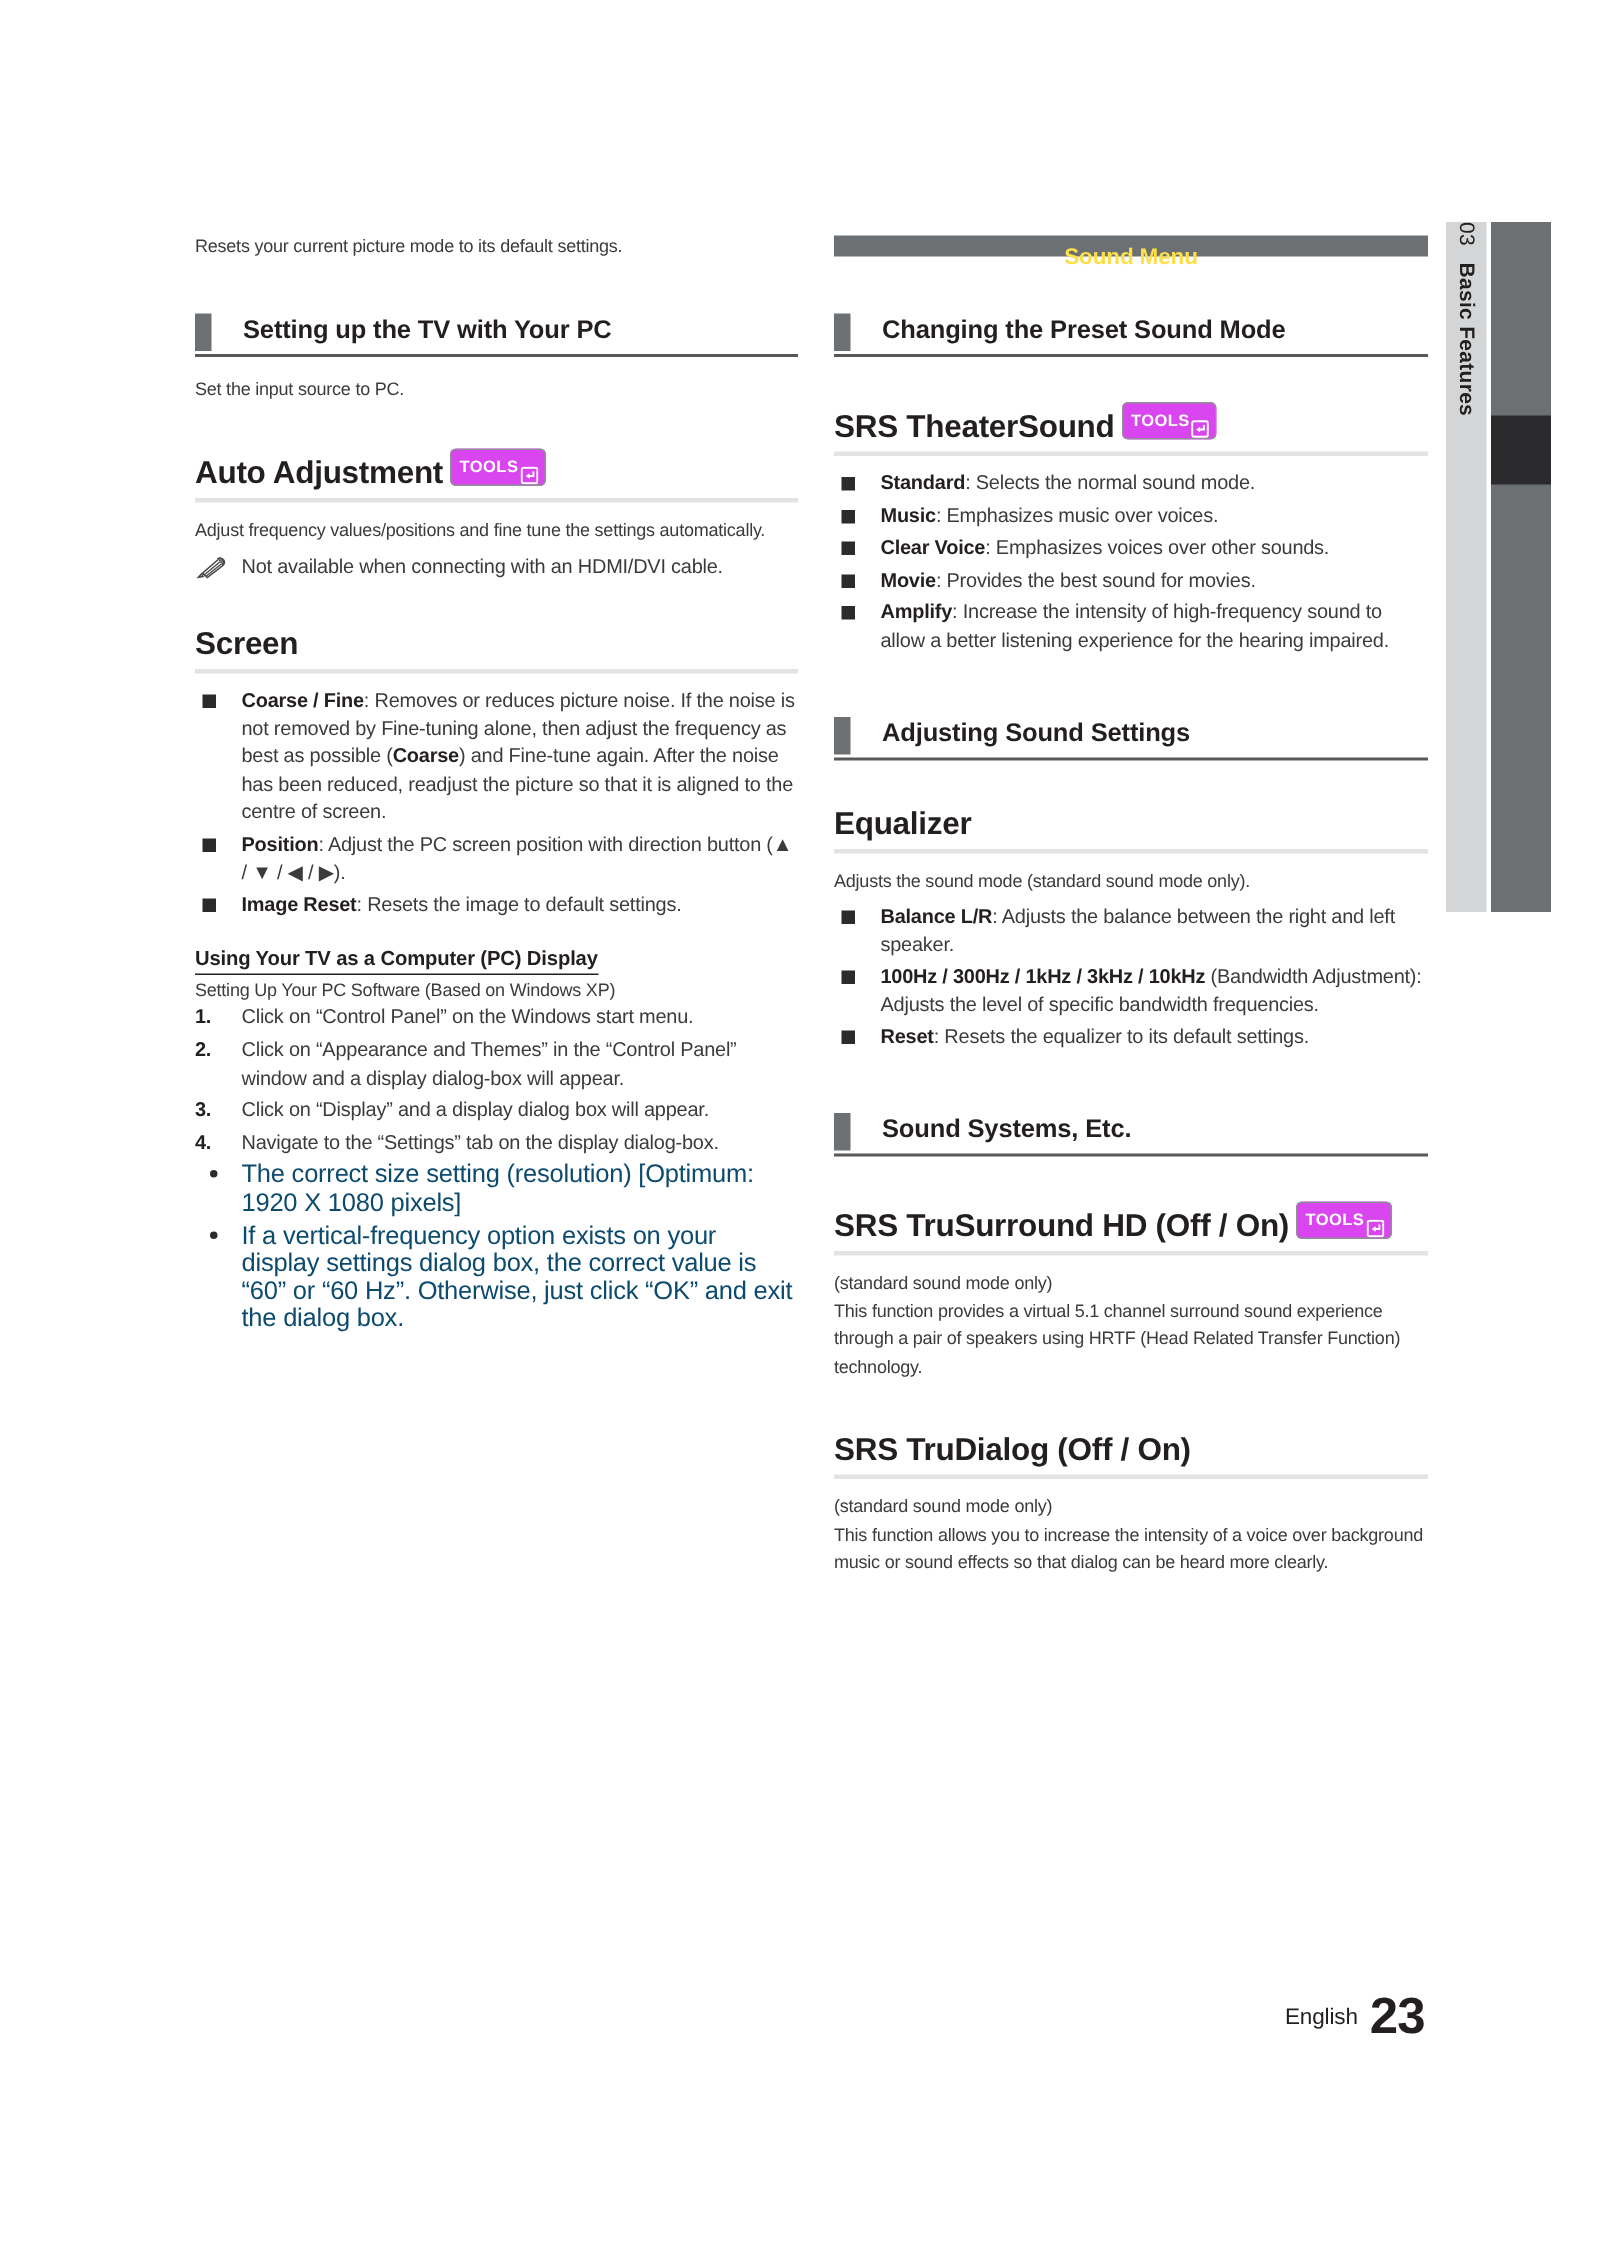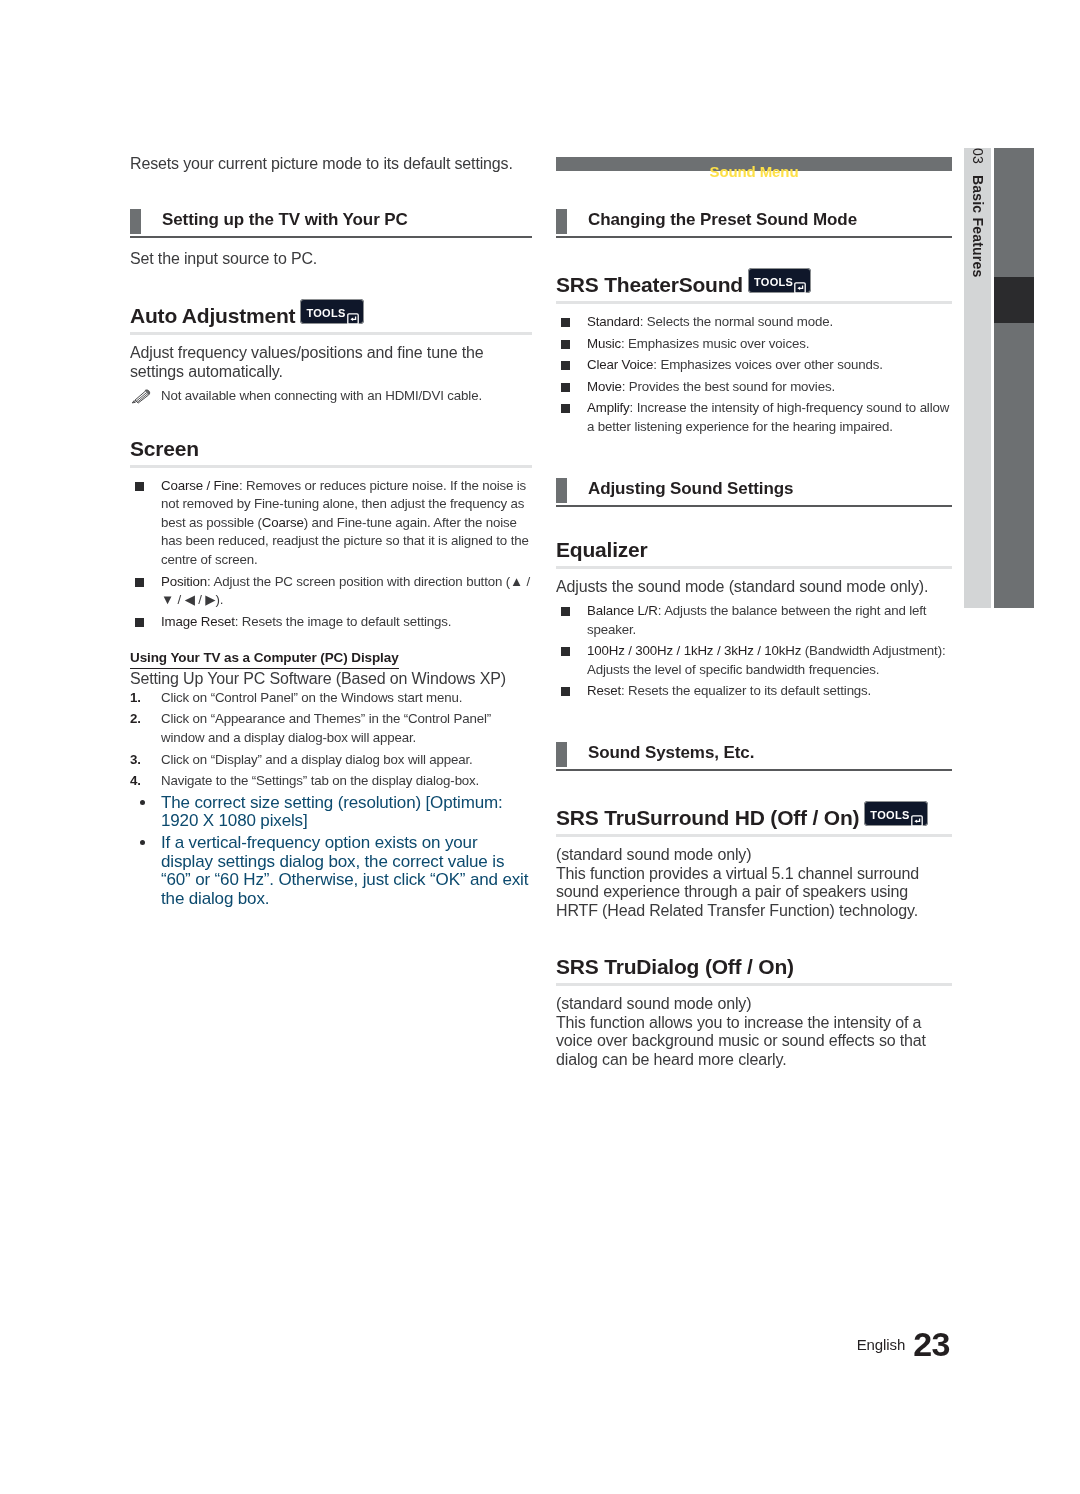--- a/index.html
+++ b/index.html
@@ -75,30 +75,30 @@
     line-height: 18px;
     margin: 0 0 1px 0;
     padding-bottom: 1px;
     border-bottom: 1.5px solid #231f20;
     display: inline-block;
     letter-spacing: -0.1px;
   }
 
   
   .p {
-    font-size: 16px;
+    font-size: 12px;
     line-height: 18.5px;
     color: #3b3b3d;
     margin: 0 0 0 0;
     letter-spacing: -0.15px;
   }
   .p.gap     { margin-bottom: 13px; }
   .p.gap-sm  { margin-bottom: 6px; }
 
-  .b { font-weight: normal; color: #231f20; }
+  .b { font-weight: bold; color: #231f20; }
 
   
   ul.sq {
     list-style: none;
     margin: 0;
     padding: 0;
   }
   ul.sq > li {
     position: relative;
     padding-left: 31px;
@@ -182,21 +182,21 @@
     left: 1px;
     top: 1px;
     width: 22px;
     height: 16px;
   }
 
   
   .tools {
     display: inline-block;
     vertical-align: 4px;
-    background: #0f172a;
+    background: #d946ef;
     border-radius: 4px;
     padding: 2px 5px 2px 6px;
     margin-left: 5px;
     line-height: 1;
     white-space: nowrap;
     box-shadow: inset 0 0 0 1px #8d9092;
   }
   .tools .tl-t {
     font-size: 11px;
     font-weight: bold;

